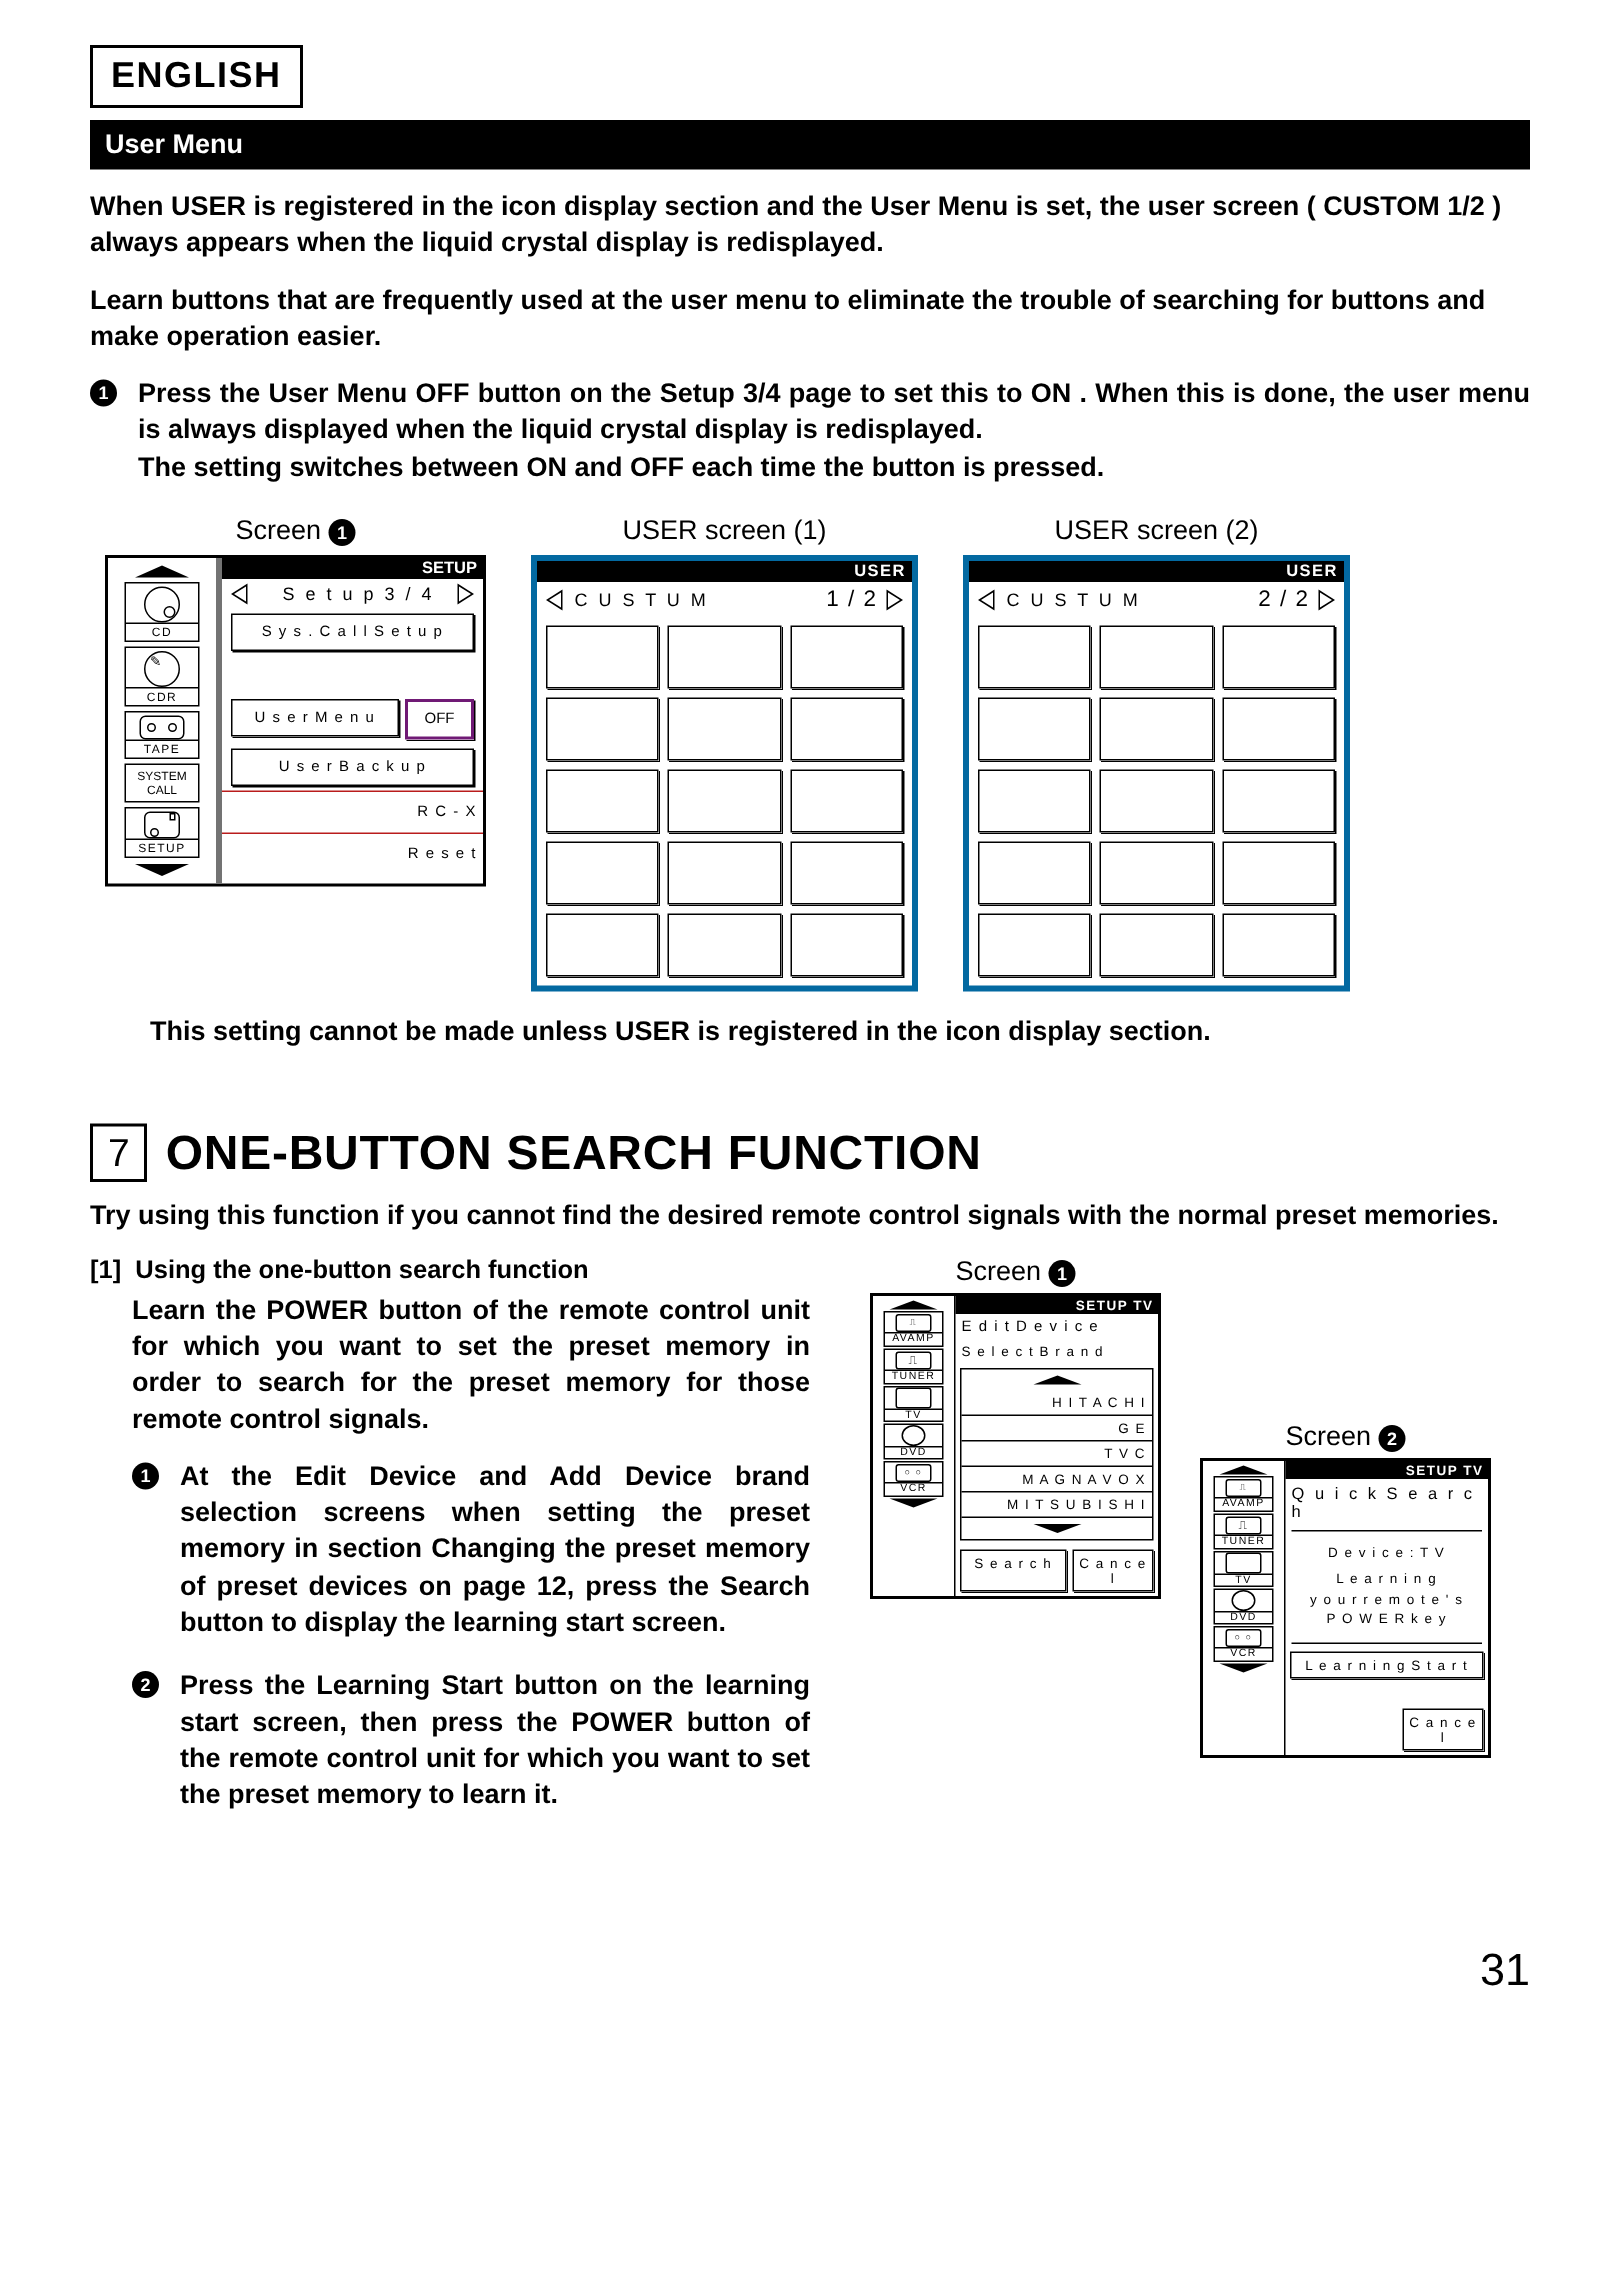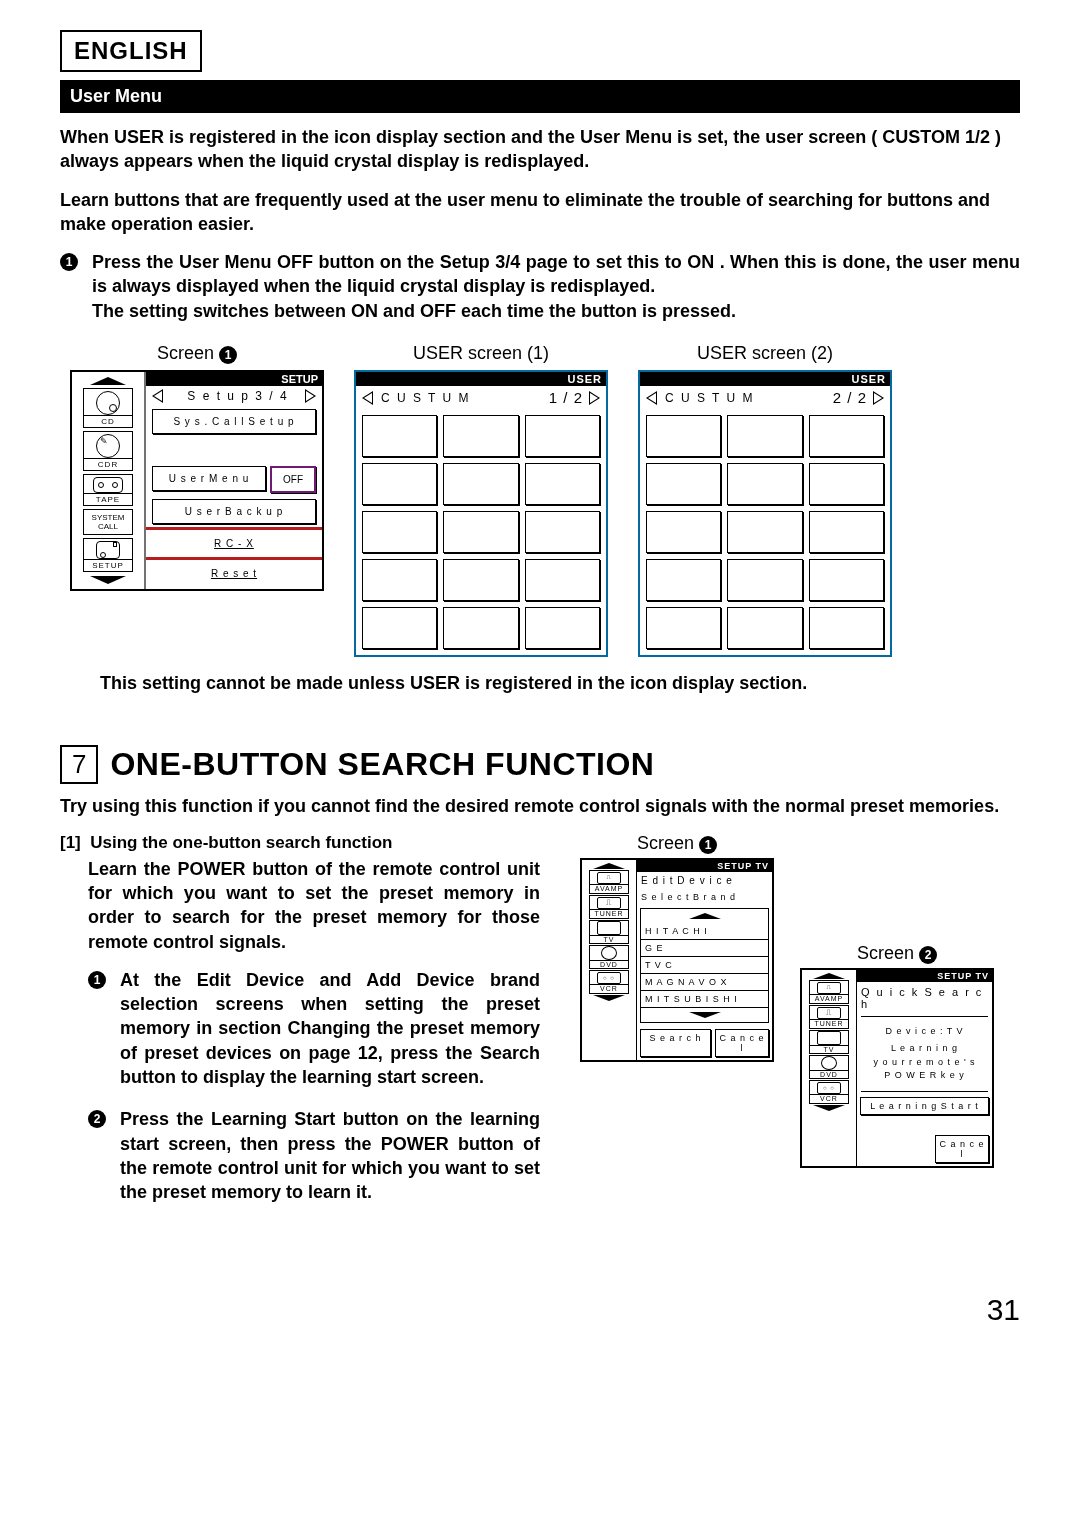--- a/index.html
+++ b/index.html
@@ -70,21 +70,21 @@
     display: flex;
     flex-direction: column;
     align-items: center;
   }
   .screen-label {
     font-size: 18px;
     margin-bottom: 6px;
   }
   
   .lcd {
-    border: 2px solid #0369a1;
+    border: 4px solid #0369a1;
     background: #fff;
     width: 250px;
     font-size: 11px;
     letter-spacing: 1px;
     position: relative;
   }
   .lcd-header-dark {
     background: #000;
     color: #fff;
     text-align: right;
@@ -147,21 +147,21 @@
   .tri-down-small { border-left: 18px solid transparent; border-right: 18px solid transparent; border-top: 8px solid #000; }
 
   
   .setup-lcd {
     display: flex;
     width: 250px;
     border: 2px solid #000;
   }
   .setup-sidebar {
     width: 72px;
-    border-right: 2px solid #737373;
+    border-right: 4px solid #737373;
     display: flex;
     flex-direction: column;
     align-items: center;
     padding: 4px 0;
     gap: 2px;
   }
   .sb-arrow { margin: 1px 0; }
   .sb-icon-wrap {
     display: flex;
     flex-direction: column;
@@ -225,24 +225,23 @@
     border: 2px solid #701a75;
     box-shadow: 1px 1px 0 #000;
     font-size: 10px;
     padding: 6px 4px;
     width: 34px;
     text-align: center;
   }
   .setup-row-plain {
     font-size: 10px;
     letter-spacing: 1px;
-    text-align: center;
+    text-align: right;
     padding: 8px 4px;
-    border-top: 3px solid #b91c1c;
-    text-decoration: underline;
+    border-top: 1px solid #b91c1c;
   }
 
   
   .user-grid {
     display: grid;
     grid-template-columns: 1fr 1fr 1fr;
     gap: 6px;
     padding: 6px;
   }
   .user-cell {
@@ -321,20 +320,21 @@
     background: #000;
     color: #fff;
     text-align: right;
     font-size: 9px;
     padding: 1px 3px;
     font-weight: bold;
   }
   .brand-list {
     border: 1px solid #000;
     margin: 3px;
+    text-align: right;
   }
   .brand-row {
     border-bottom: 1px solid #000;
     padding: 3px 4px;
     font-size: 9px;
   }
   .brand-row:last-child { border-bottom: none; }
   .brand-arrow-row {
     text-align: center;
     padding: 2px 0;

